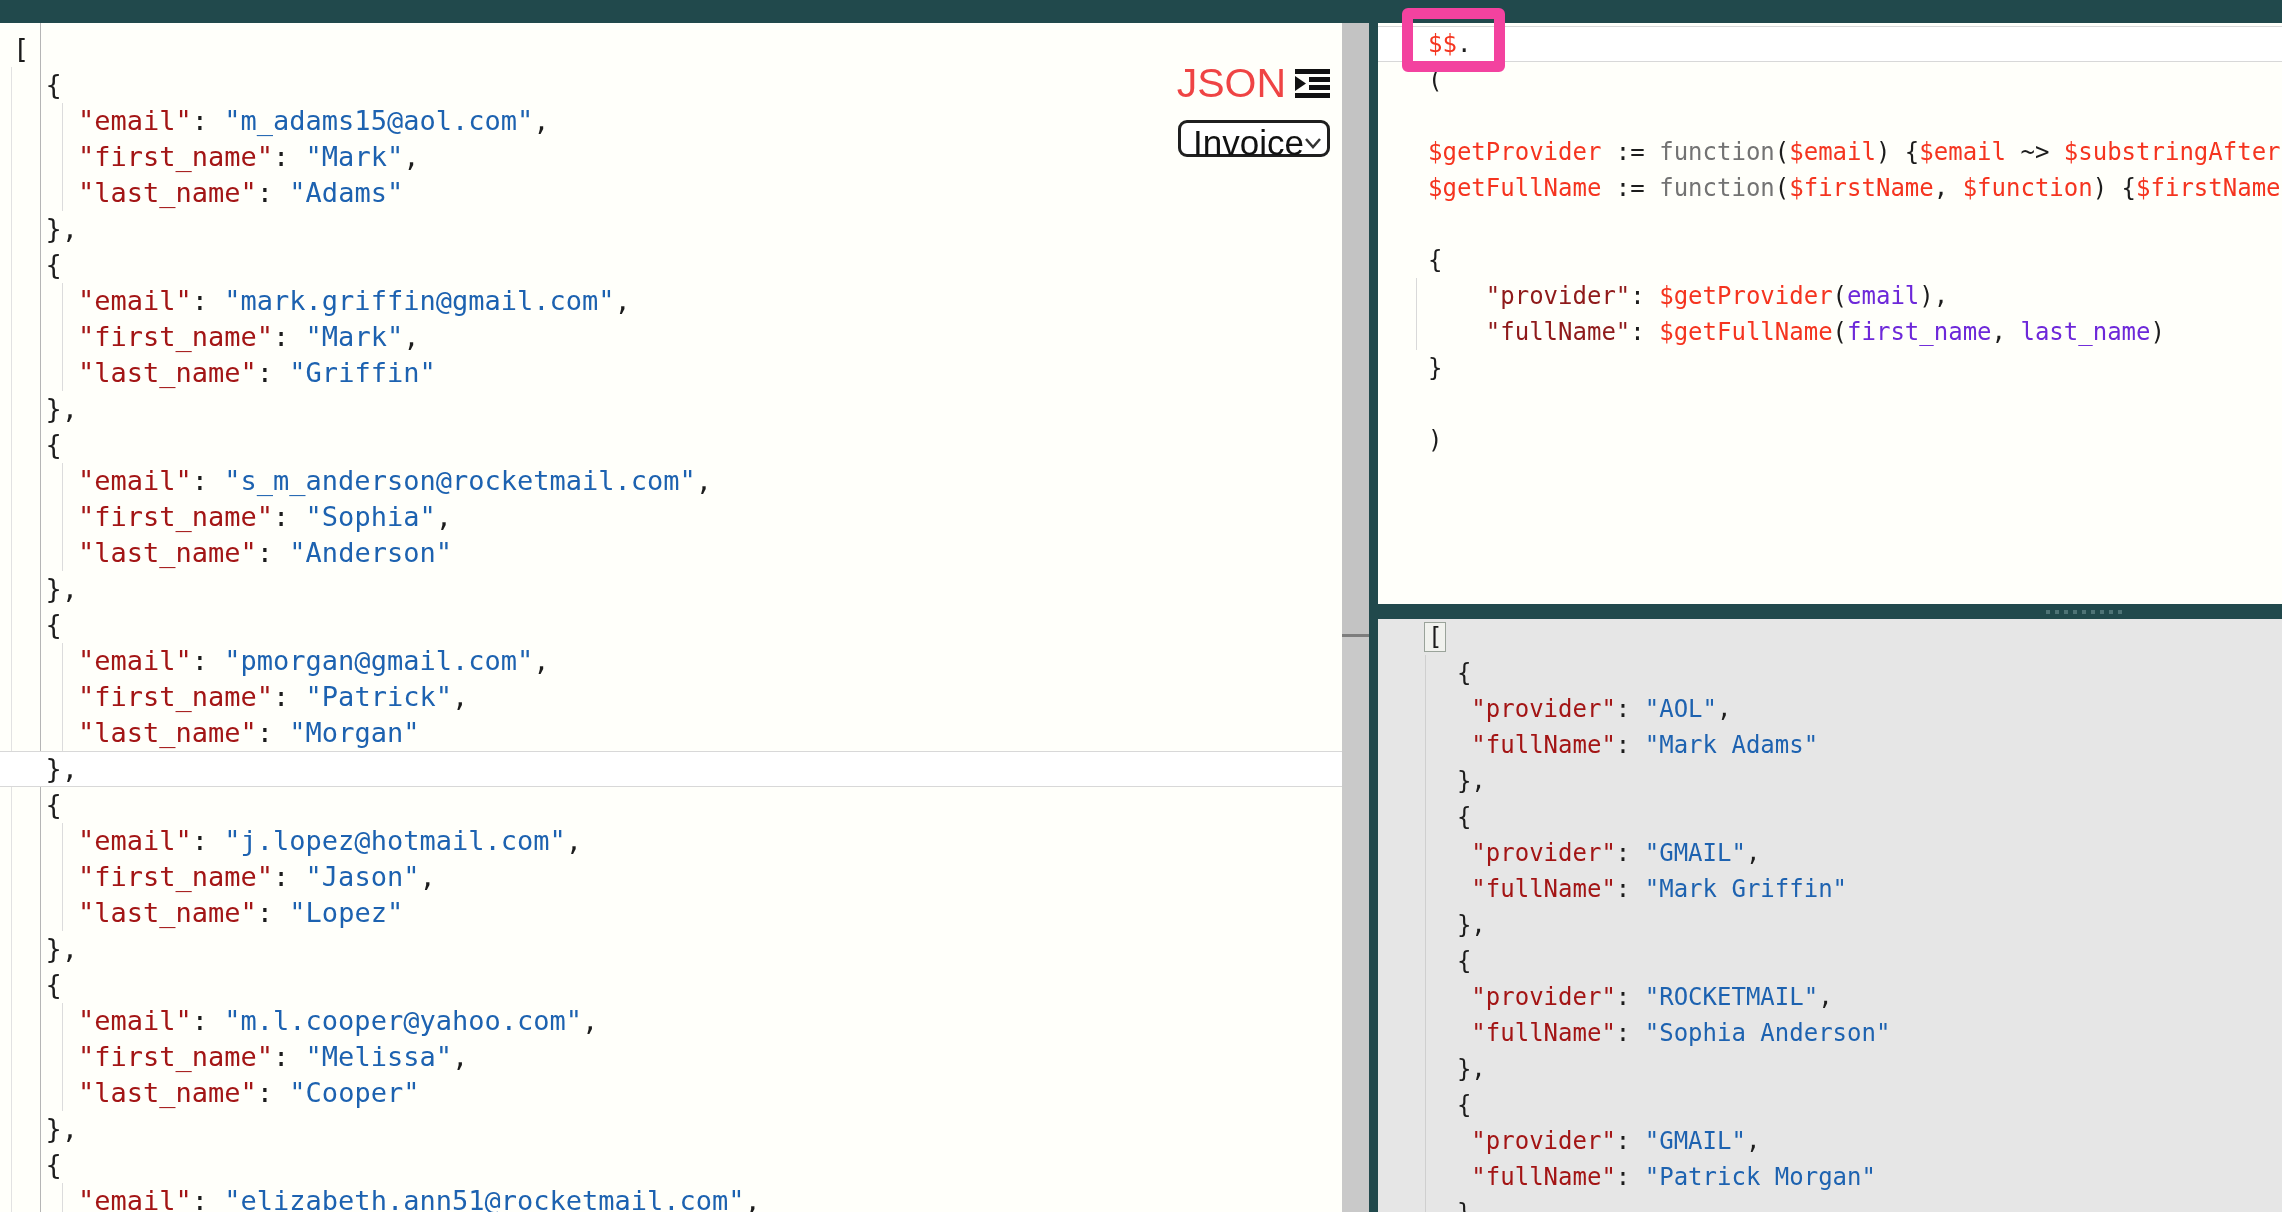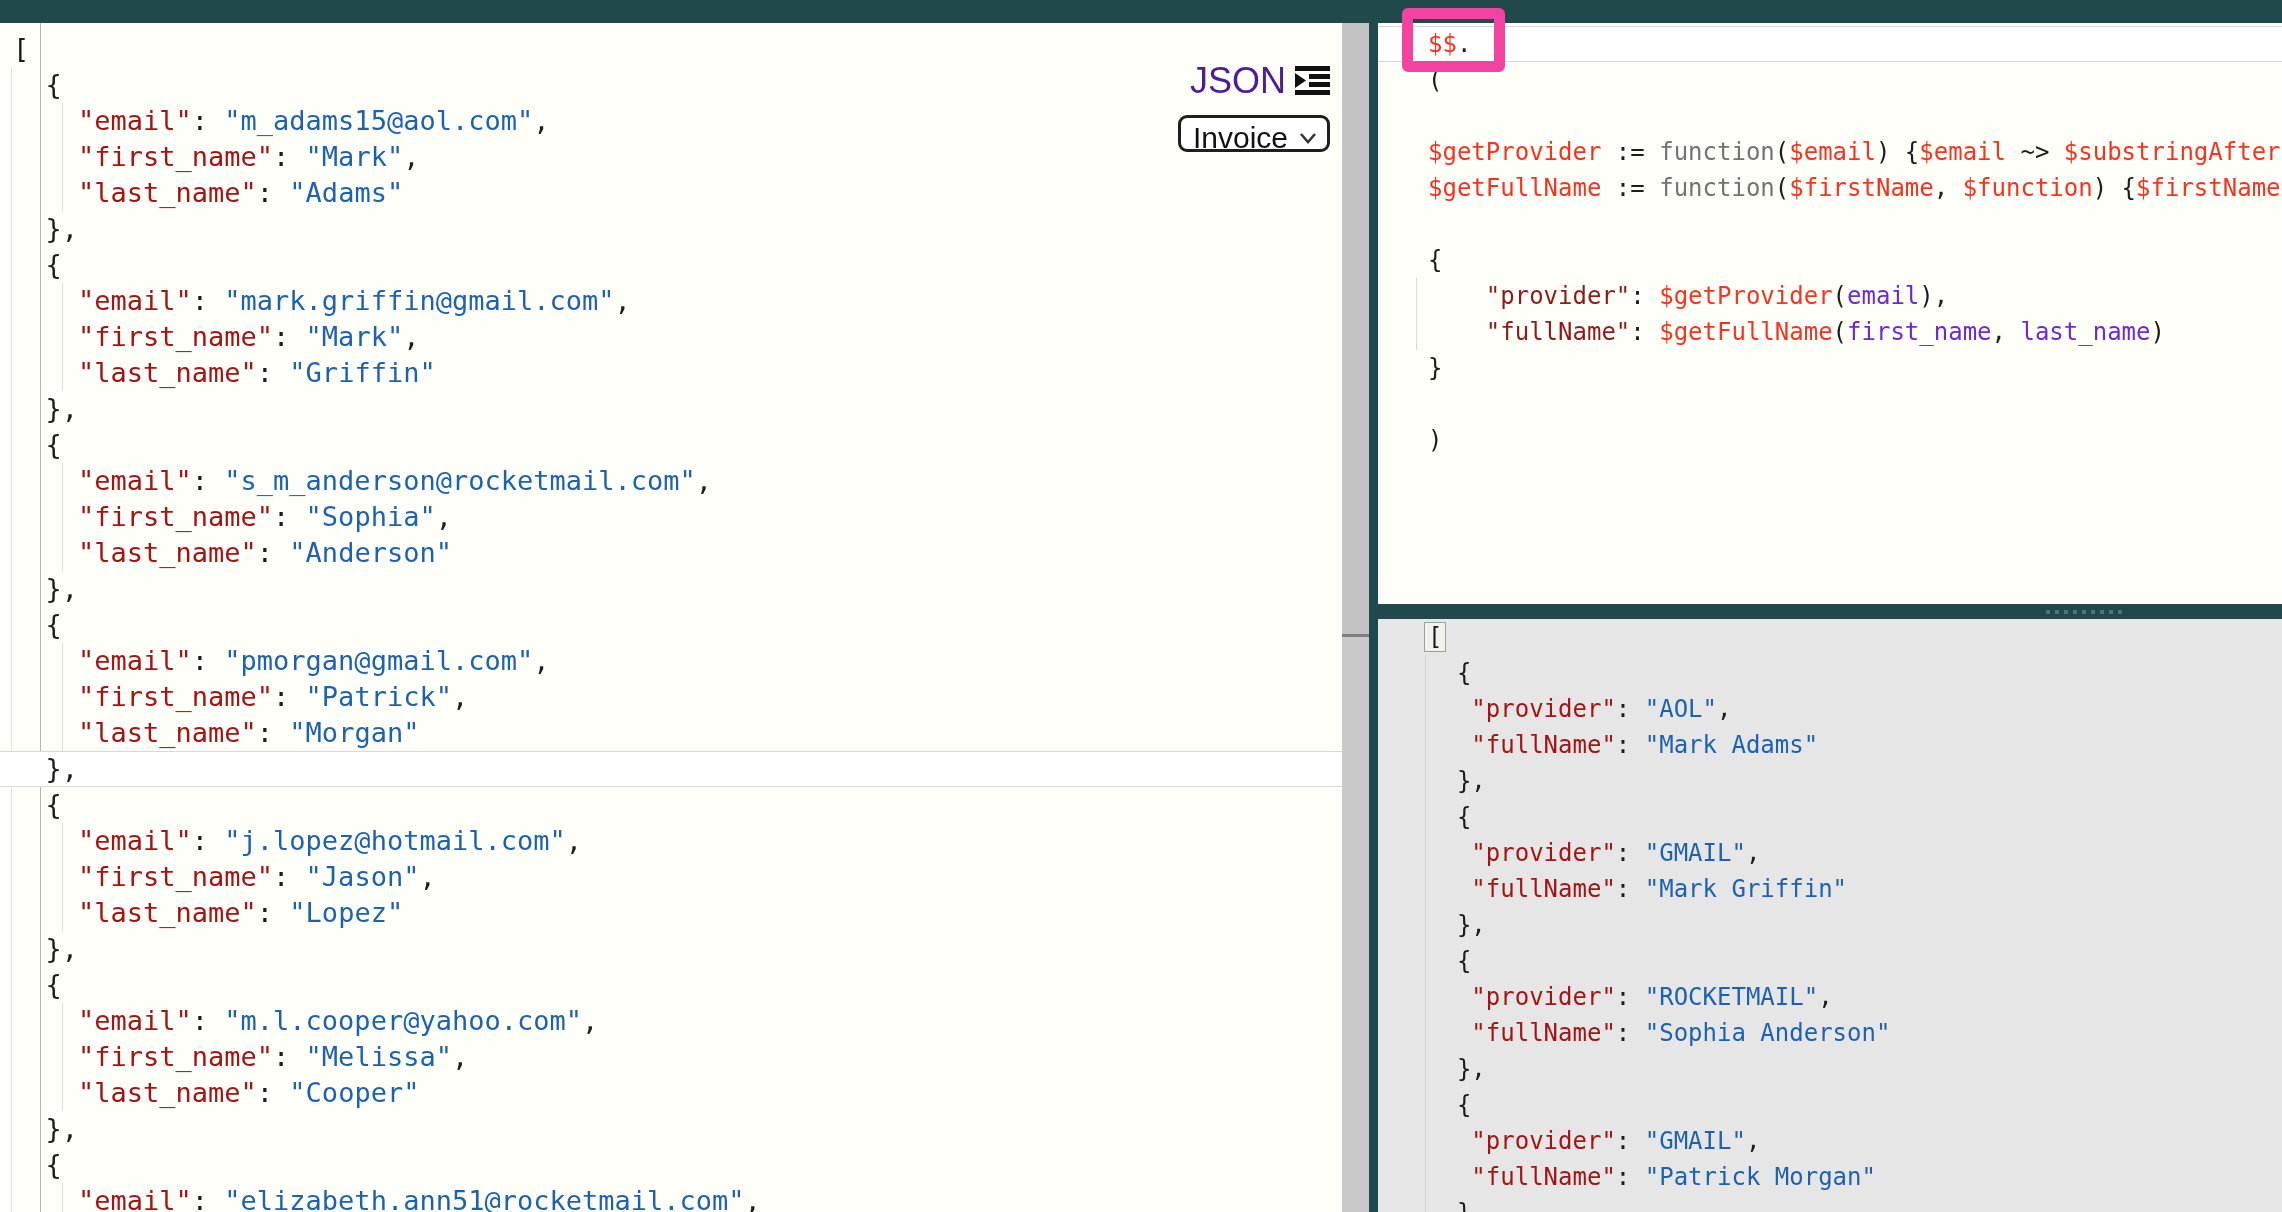--- a/index.html
+++ b/index.html
@@ -39,26 +39,26 @@
   .tk-k2{color:#8f1a1a;}
   .tk-bm{color:#1c1c1c;border:1px solid #9aa39a;background:#f1f2ee;padding:0 3px;margin-left:-4px;}
 
   
   .scrollbar{position:absolute;right:0;top:0;width:27px;height:1189px;background:#c9c9c9;}
   .scrollbar .thumb{position:absolute;left:0;top:0;width:27px;height:611px;background:#c3c3c3;border-bottom:3px solid #7d7d7d;}
 
   
   .controls{position:absolute;left:1178px;top:60px;width:152px;z-index:20;}
   .json-row{display:flex;justify-content:flex-end;align-items:center;gap:9px;}
-  .json-label{font-size:36px;color:#4c1d95;}
+  .json-label{font-size:41px;color:#ef4444;}
   .select-box{
     margin-top:13px;height:37px;box-sizing:border-box;
     border:3px solid #1f1f1f;border-radius:9px;background:#fff;
     display:flex;align-items:center;justify-content:space-between;
-    padding:8px 10px 0 12px;font-size:30px;color:#111;cursor:default;
+    padding:8px 10px 0 12px;font-size:35px;color:#111;cursor:default;
   }
 
   
   .vdivider{position:absolute;left:1369px;top:0;width:9px;height:1212px;background:#21494c;z-index:10;}
   .hdivider{position:absolute;left:1369px;top:604px;width:913px;height:15px;background:#21494c;z-index:10;}
   .hdivider .dots{position:absolute;left:677px;top:6px;display:flex;gap:5px;}
   .hdivider .dots i{width:4px;height:4px;background:#4e7376;display:block;}
 
   
   .expr-pane{position:absolute;left:1378px;top:23px;width:904px;height:581px;background:#fffffa;overflow:hidden;}

